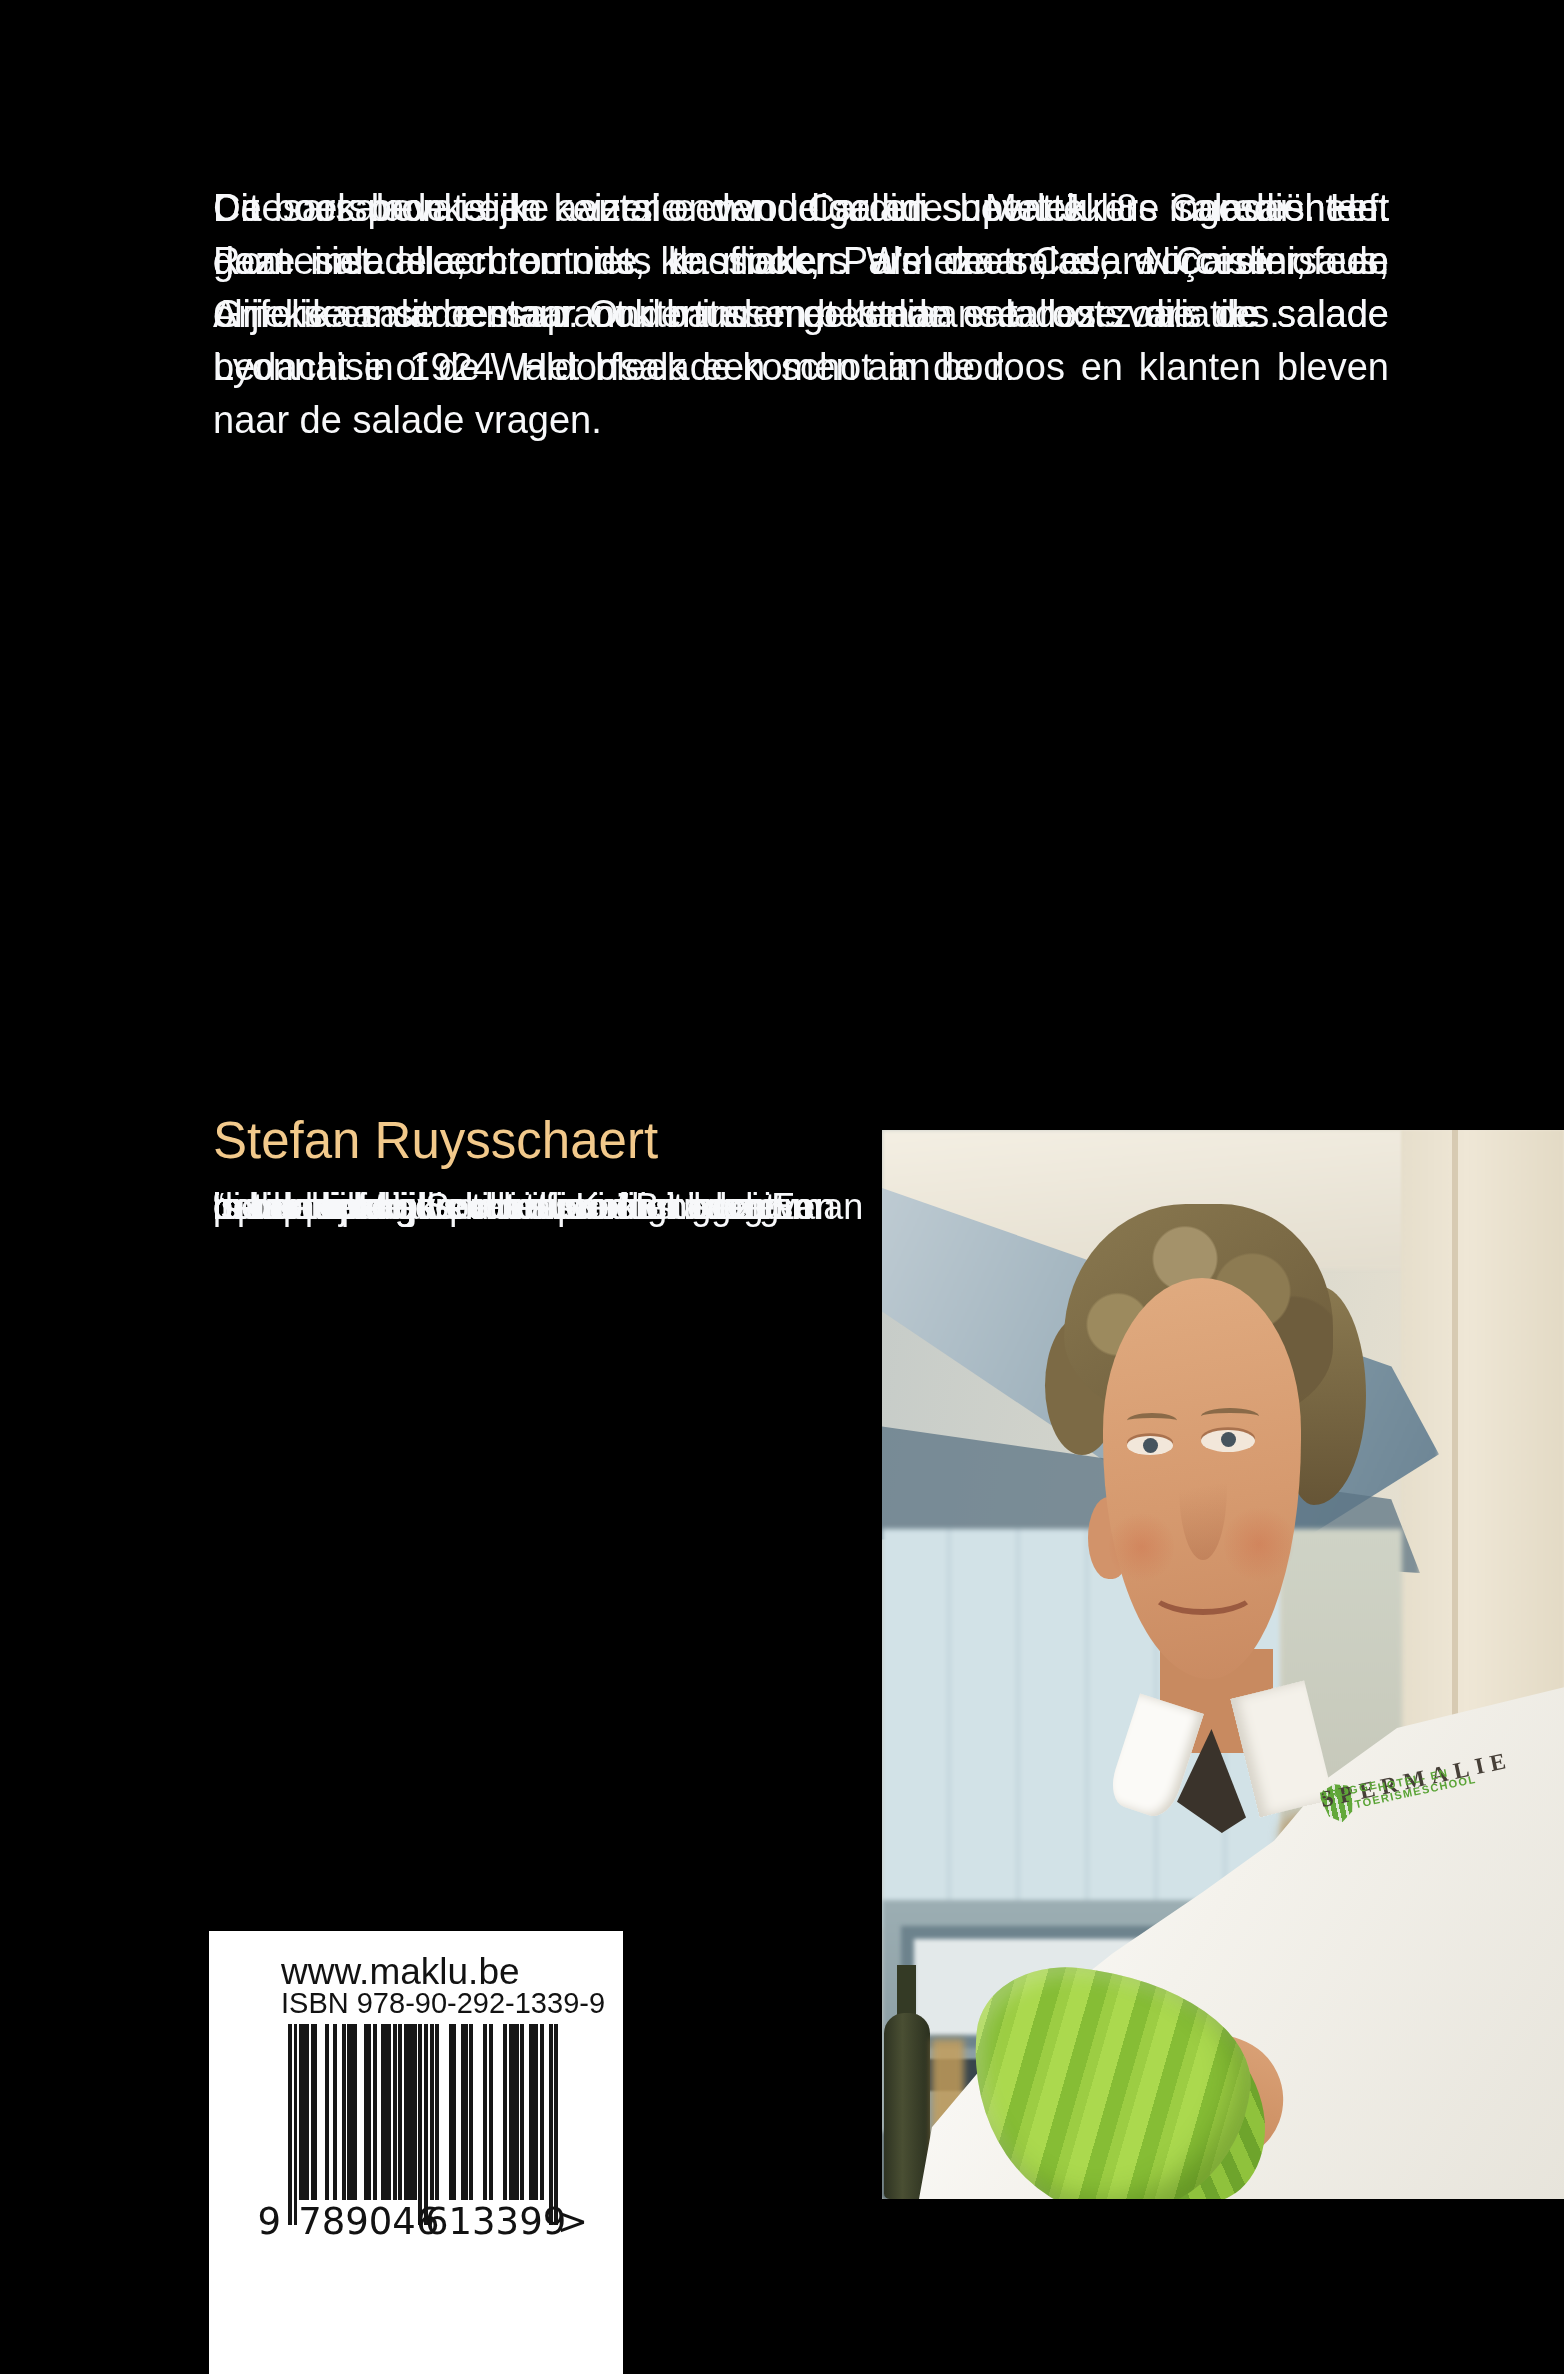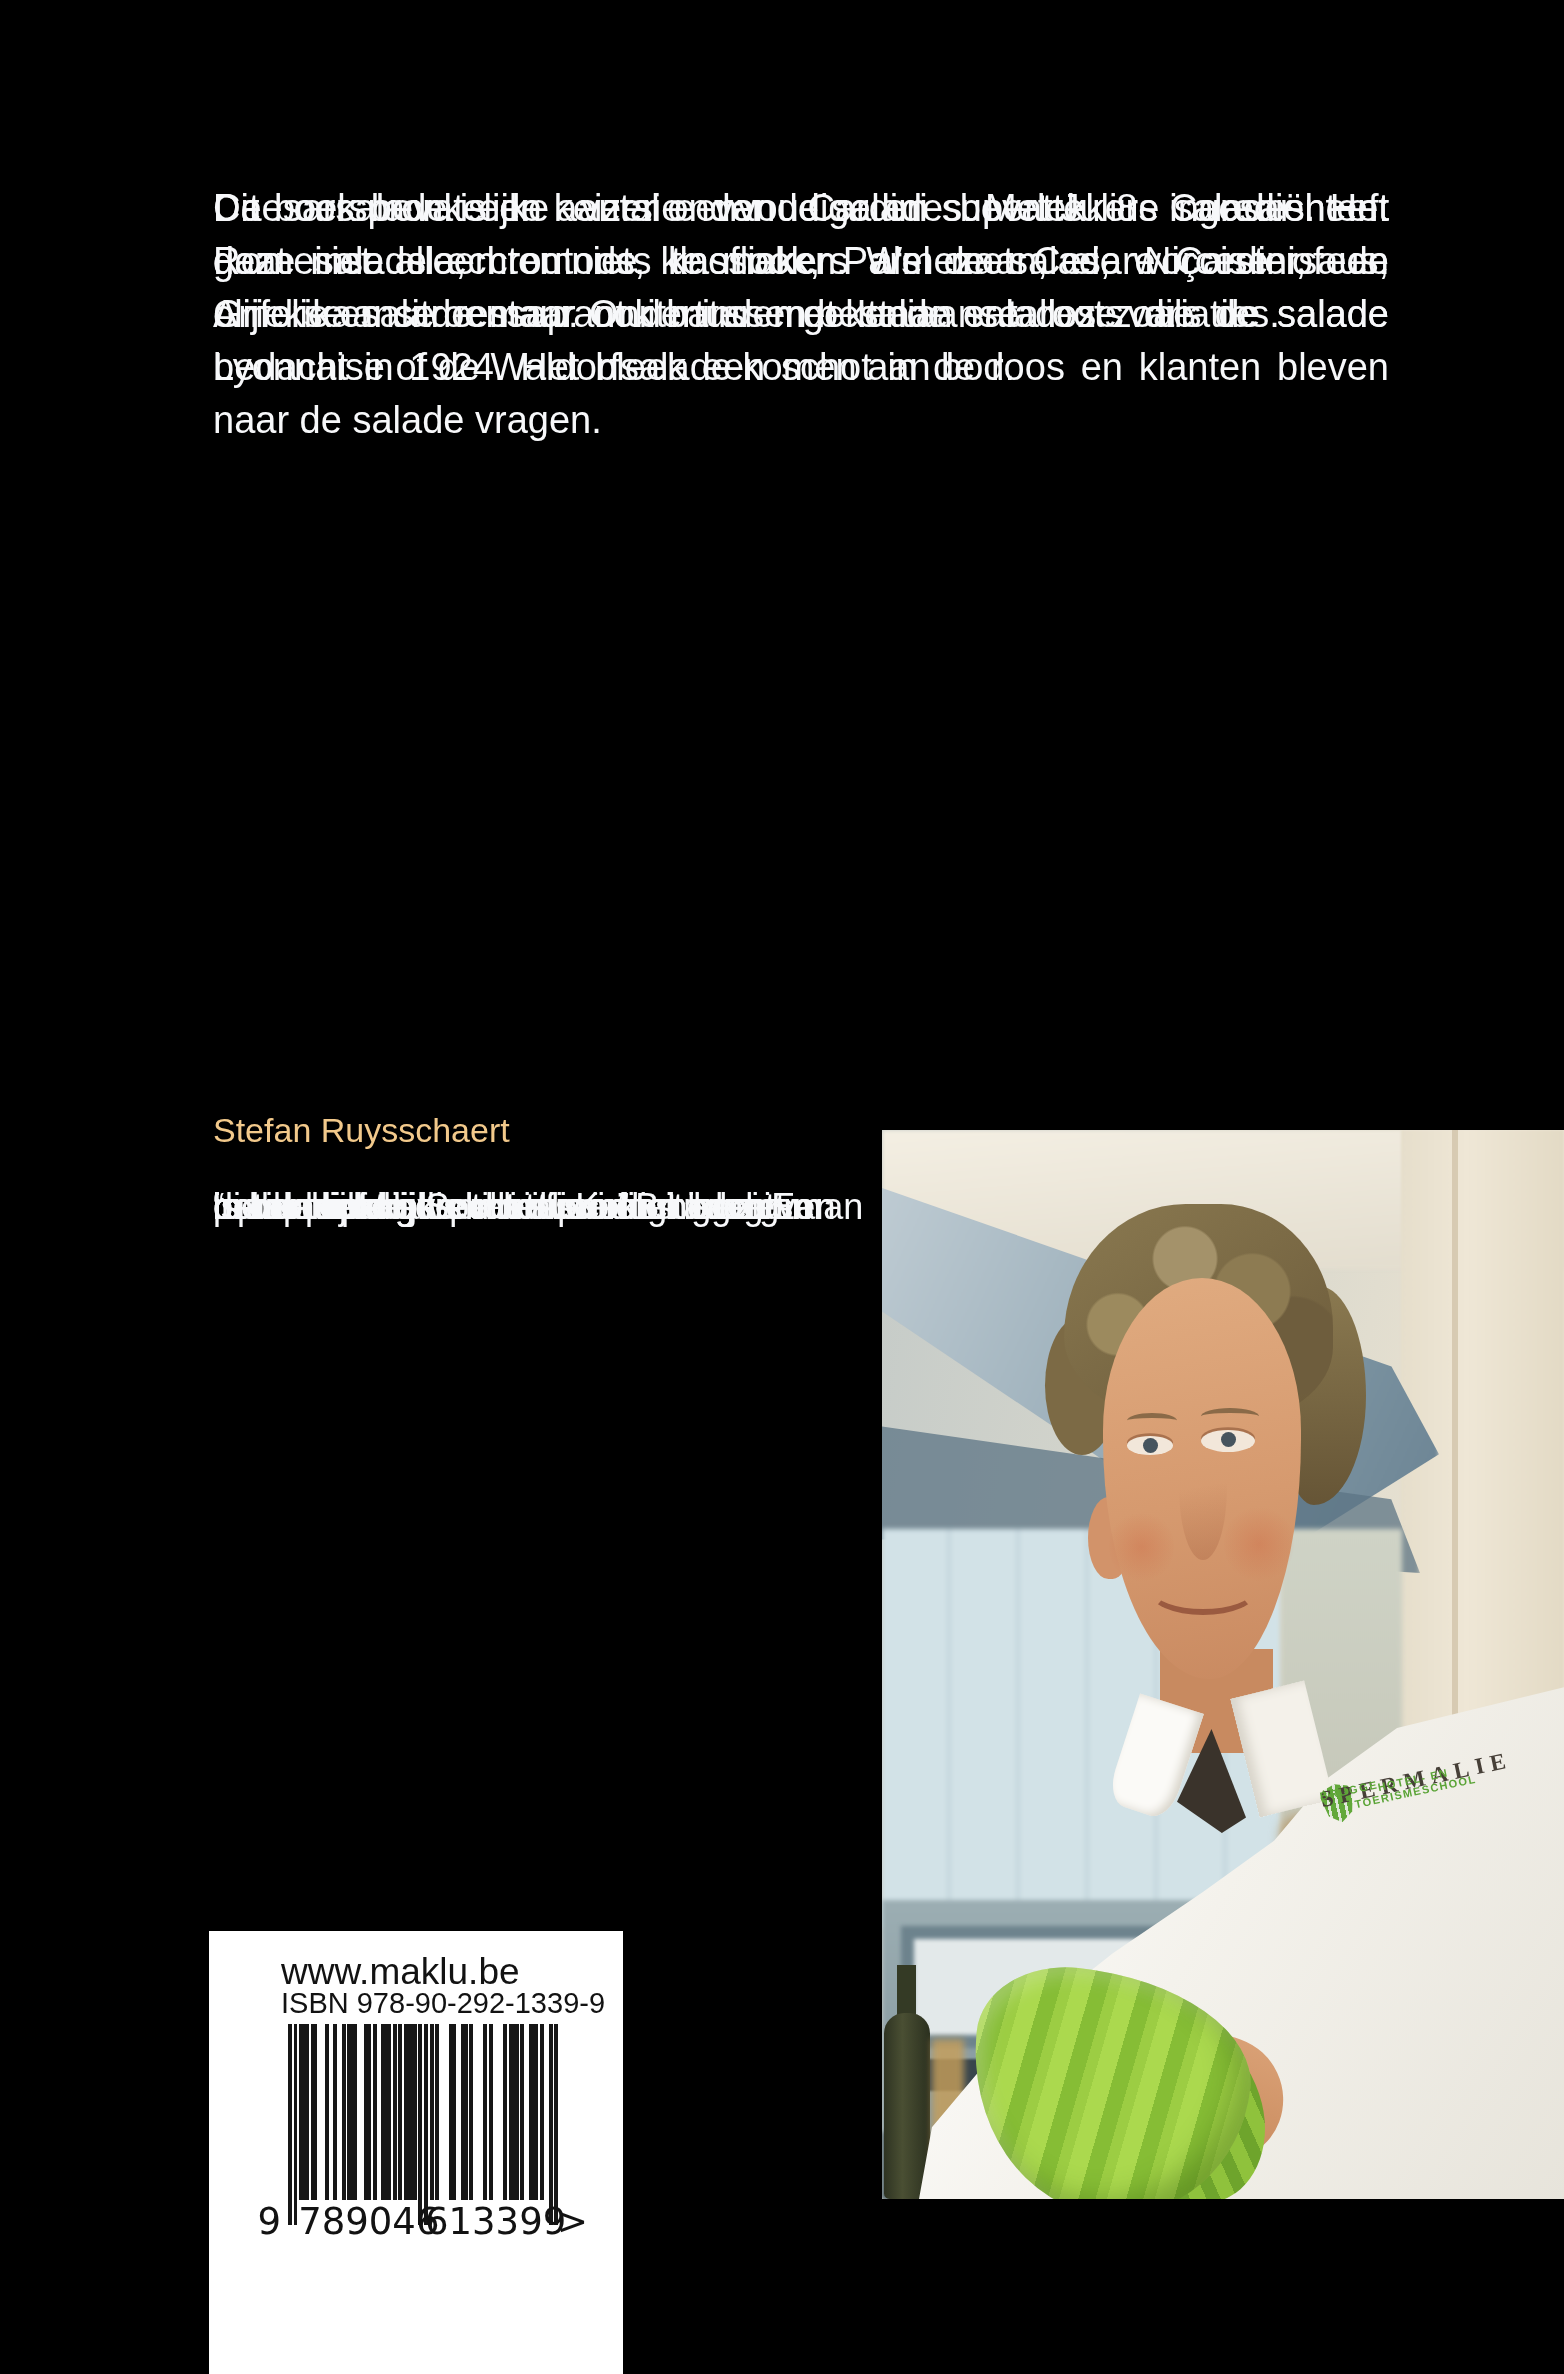--- a/index.html
+++ b/index.html
@@ -9,21 +9,21 @@
     font-family:"Liberation Sans", sans-serif;
   }
   #page * { position:absolute; box-sizing:border-box; }
 
   
   .synopsis { left:213px; top:182px; width:1176px; color:#f7f8fa;
     font-size:38px; line-height:53px; text-align:justify; position:absolute; }
   .synopsis p { position:static; margin:0 0 22px 0; }
 
   
-  .author-name { left:213px; top:1111px; font-size:34px; color:#f2c98b; white-space:nowrap; }
+  .author-name { left:213px; top:1111px; font-size:51px; color:#f2c98b; white-space:nowrap; }
   .author-bio  { left:213px; top:1184px; width:649px; color:#f7f8fa;
     font-size:36px; line-height:45px; }
   .author-bio .bio-line { position:static; display:block; white-space:nowrap; }
   .author-bio .bio-quote { position:static; }
   .author-bio span { position:static; }
 
   
   .photo { left:882px; top:1130px; width:683px; height:1069px; overflow:hidden;
     background:linear-gradient(100deg,#c5cbc8 0%,#d9d8cd 45%,#e9e2d1 75%,#efe8d8 100%); }
   .ph-ceiling { left:0; top:0; width:683px; height:139px;

